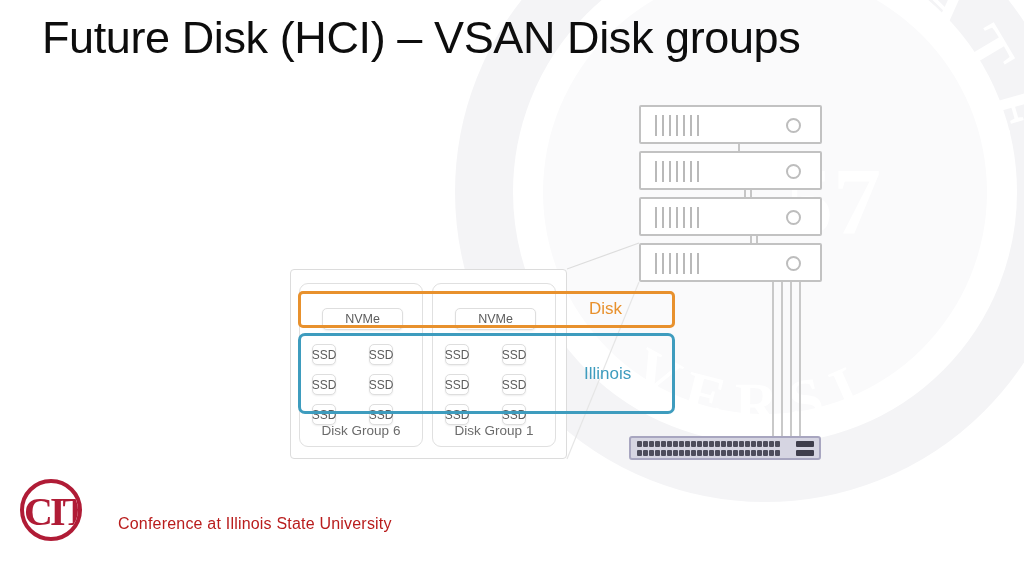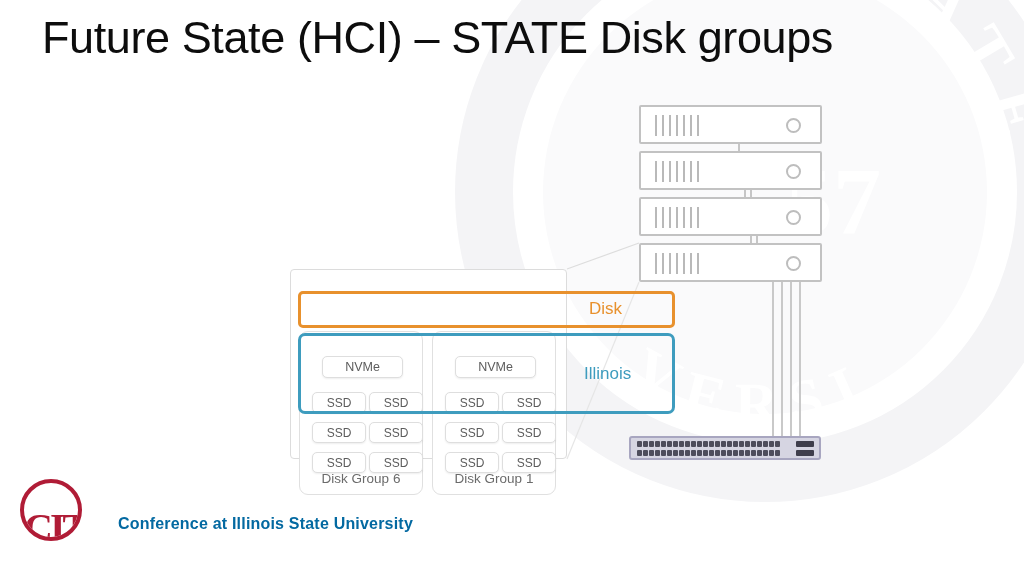--- a/index.html
+++ b/index.html
@@ -184,21 +184,20 @@
   }
   .disk-group {
     position: absolute;
     top: 13px;
     width: 124px;
     height: 164px;
     box-sizing: border-box;
     border: 1.5px solid #e0e0e0;
     border-radius: 9px;
     background: #ffffff;
-    margin-top: 48px;
   }
   #disk-group-1 { left: 8px; }
   #disk-group-2 { left: 141px; }
 
   .dg-label {
     position: absolute;
     left: 0;
     bottom: 8px;
     width: 100%;
     text-align: center;
@@ -219,21 +218,21 @@
     align-items: center;
     justify-content: center;
   }
   .chip.nvme {
     left: 22px;
     top: 24px;
     width: 81px;
     height: 22px;
     font-size: 12.5px;
   }
-  .chip.ssd { width: 54px; height: 21px; }
+  .chip.ssd { width: 24px; height: 21px; }
 
   
   #cache-band {
     position: absolute;
     left: 7px;
     top: 21px;
     width: 377px;
     height: 37px;
     box-sizing: border-box;
     border: 3px solid #e8912d;
@@ -296,44 +295,43 @@
     position: absolute;
     left: 0;
     top: 5px;
     width: 100%;
     text-align: center;
     font-family: "Liberation Serif", serif;
     font-weight: bold;
     font-size: 40px;
     color: #b01c36;
     letter-spacing: -3px;
-    margin-top: 16px;
   }
   #cit-logo .wordmark {
     position: absolute;
     left: 45px;
     top: 6px;
     font-family: "Liberation Sans", sans-serif;
     font-weight: bold;
     font-size: 25px;
     color: #b01c36;
     white-space: nowrap;
     letter-spacing: -0.6px;
   }
   #cit-logo .wordmark .small {
     font-size: 18px;
   }
   #cit-logo .subwordmark {
     position: absolute;
     left: 98px;
     top: 36px;
     font-family: "Liberation Sans", sans-serif;
-    font-weight: bold;
+    font-weight: normal;
     font-size: 16px;
-    color: #0369a1;
+    color: #b91c1c;
     white-space: nowrap;
     letter-spacing: 0.2px;
   }
 </style>
 </head>
 <body>
 
 <div id="watermark">
   <div class="seal-ring"></div>
   <div class="seal-core"></div>
@@ -345,21 +343,21 @@
     <text font-size="66" letter-spacing="18">
       <textPath href="#arcTop" startOffset="56%">STATE</textPath>
     </text>
     <text font-size="60" letter-spacing="16">
       <textPath href="#arcBottom" startOffset="30%">VERSI</textPath>
     </text>
     <text x="330" y="352" font-size="96">57</text>
   </svg>
 </div>
 
-<div id="slide-title">Future State (HCI) – STATE Disk groups</div>
+<div id="slide-title">Future Disk (HCI) – VSAN Disk groups</div>
 
 <svg id="leader-lines">
   <line x1="567" y1="269" x2="639" y2="243" stroke="#dddddd" stroke-width="1.2"></line>
   <line x1="567" y1="459" x2="639" y2="282" stroke="#e6e6e6" stroke-width="1.2"></line>
 </svg>
 
 <div class="rack">
 
   <div class="server-unit" style="top:105px">
     <span class="vents">

